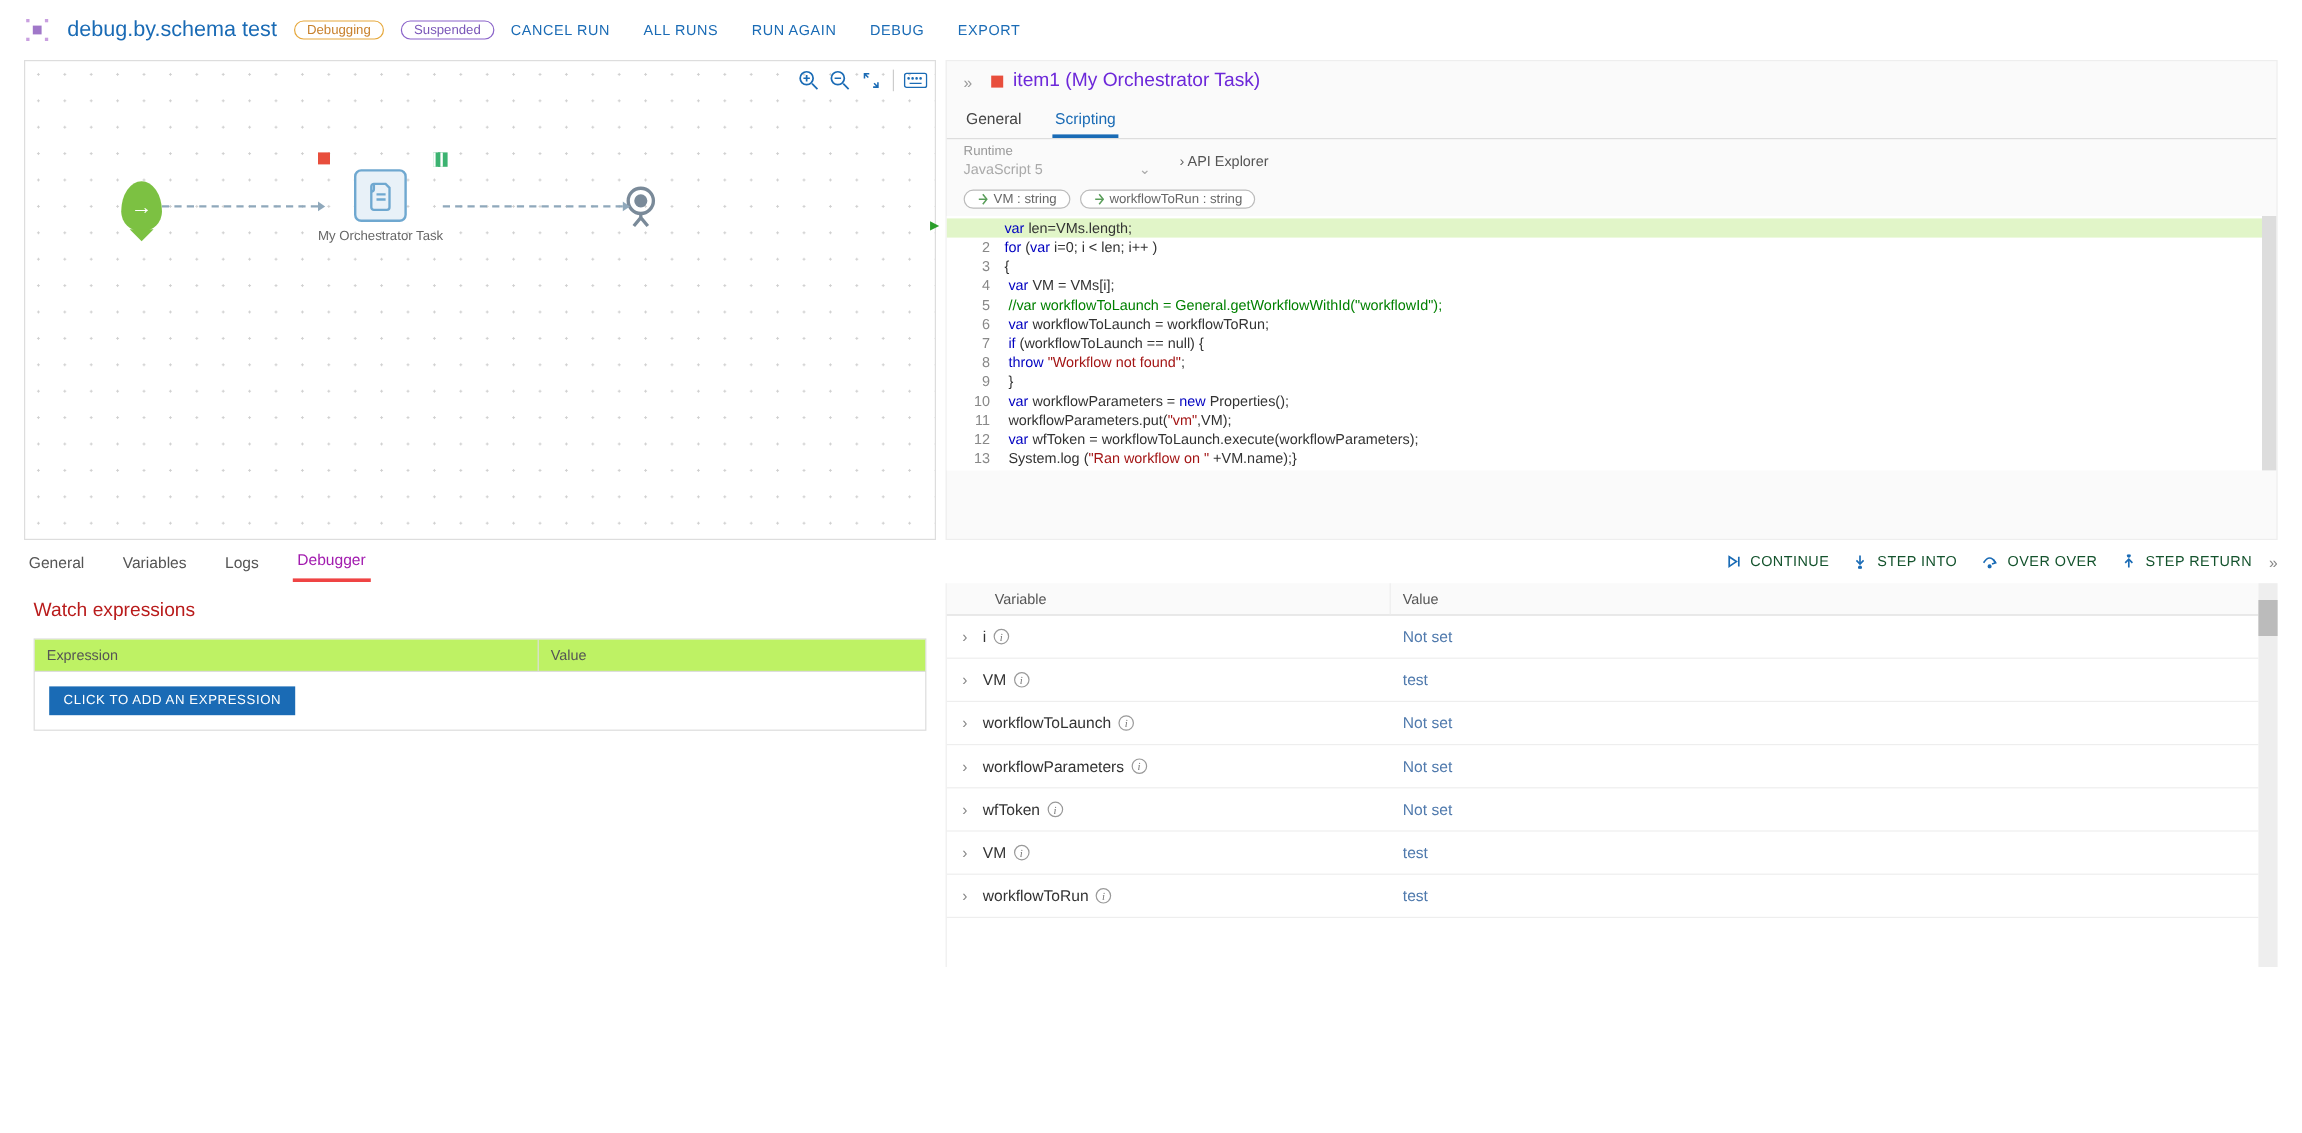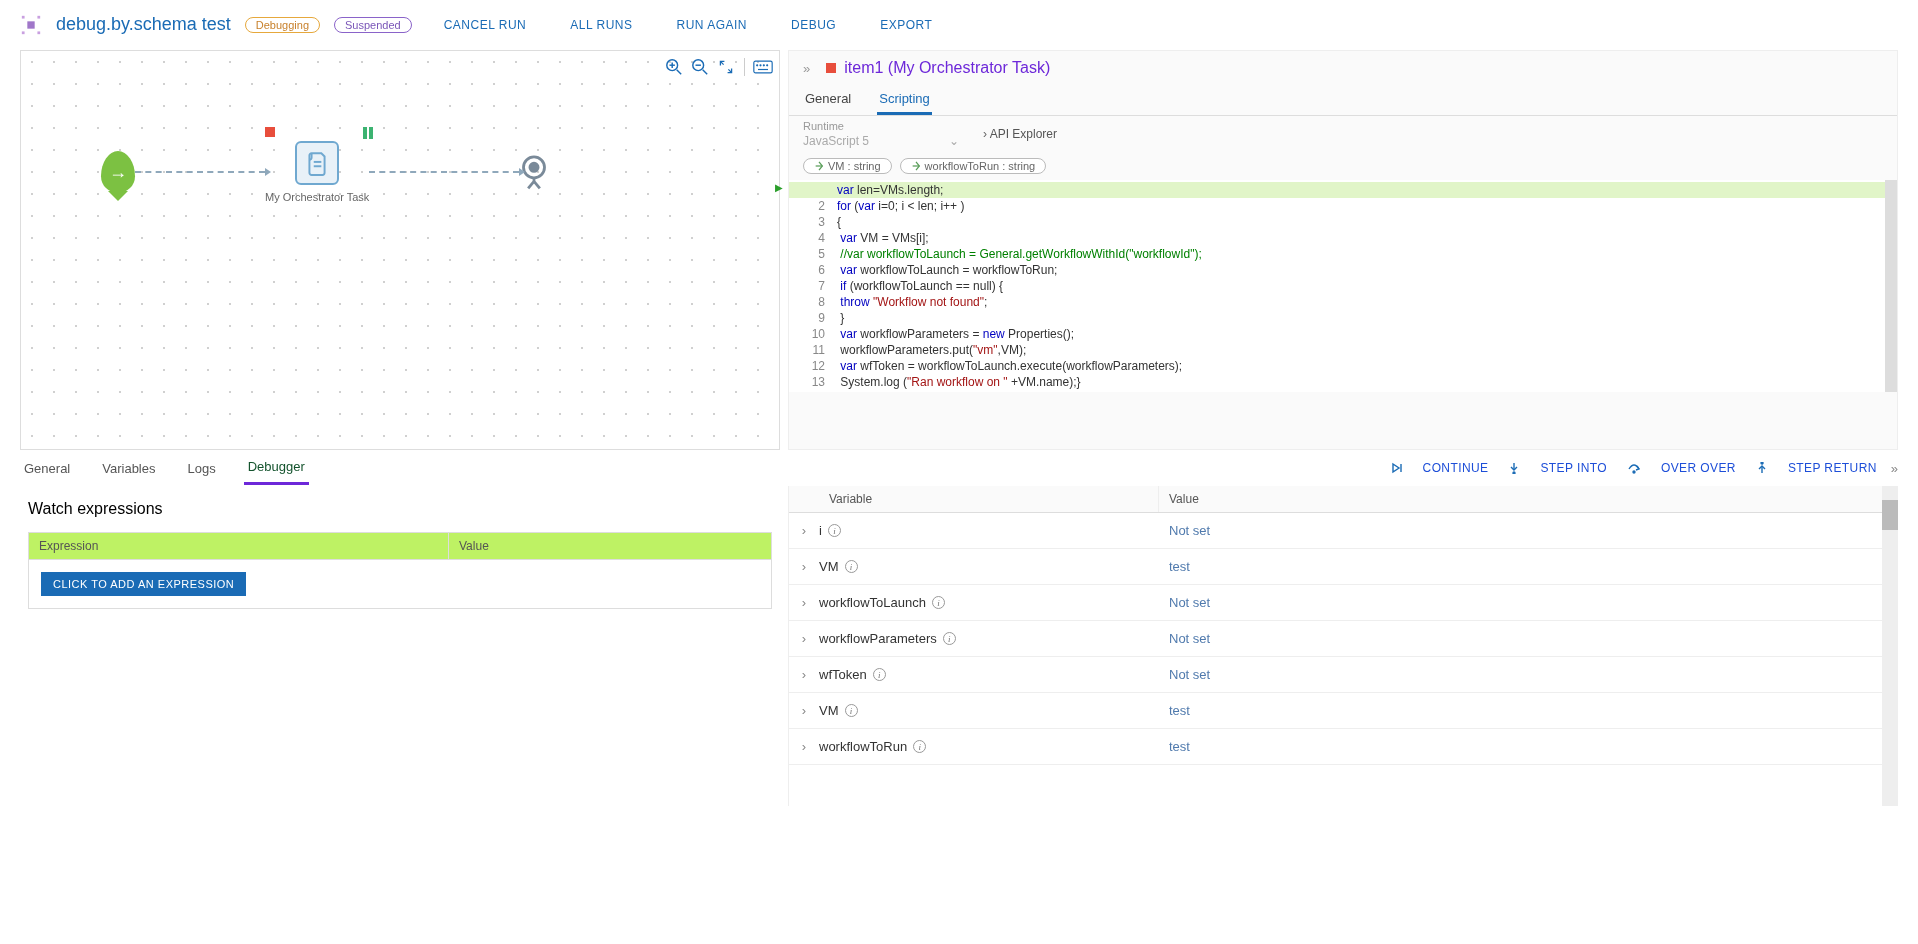--- a/index.html
+++ b/index.html
@@ -3,21 +3,21 @@
 <meta charset="utf-8">
 <style>
 *{box-sizing:border-box;margin:0;padding:0;font-family:"Segoe UI",Arial,sans-serif}
 body{background:#fff;color:#333;font-size:13px;width:1918px}
 .header{display:flex;align-items:center;padding:6px 20px;gap:14px;height:50px;border-bottom:1px solid transparent}
 .logo-icon{width:22px;height:22px;display:flex;align-items:center;justify-content:center}
 .title{color:#1a6bb5;font-size:18px;font-weight:400}
 .badge{border-radius:10px;padding:1px 10px;font-size:11px}
 .badge-debug{border:1px solid #e6a83c;color:#c8812c}
 .badge-susp{border:1px solid #8a63c9;color:#7a56b8}
-.header-actions{display:flex;gap:44px;margin-left:18px}
+.header-actions{display:flex;gap:28px;}
 .header-actions span{color:#1a6bb5;font-size:12px;letter-spacing:.5px;cursor:pointer}
 .workspace{display:flex;height:400px;padding:0 20px 0 20px;gap:8px}
 .canvas-wrap{flex:0 0 760px;border:1px solid #ddd;background-image:radial-gradient(#d0d0d0 1px,transparent 1px);background-size:22px 22px;position:relative}
 .canvas-toolbar{position:absolute;top:6px;right:6px;display:flex;gap:6px;align-items:center}
 .tb-icon{width:20px;height:20px;display:flex;align-items:center;justify-content:center;cursor:pointer;color:#1a6bb5}
 .tb-sep{width:1px;height:18px;background:#ccc;margin:0 2px}
 .flow{position:absolute;top:90px;left:80px;display:flex;align-items:center;gap:0}
 .node-start{width:34px;height:42px;background:#7cc142;border-radius:50% 50% 50% 50%/60% 60% 40% 40%;display:flex;align-items:center;justify-content:center;position:relative}
 .node-start::after{content:"";position:absolute;bottom:-8px;left:50%;transform:translateX(-50%);width:0;height:0;border-left:10px solid transparent;border-right:10px solid transparent;border-top:10px solid #7cc142}
 .arrow-white{color:#fff;font-size:18px}
@@ -50,27 +50,27 @@
 .gutter{background:#fff;width:44px;text-align:right;padding:2px 8px 2px 0;color:#888;user-select:none}
 .gutter div{height:16px;line-height:16px}
 .code-lines{padding:2px 4px}
 .code-lines div{height:16px;line-height:16px;white-space:pre}
 .hl-line{background:#e1f5c8;position:absolute;left:0;right:12px;height:16px;top:2px;z-index:0}
 .code-scroll{position:absolute;right:0;top:0;bottom:0;width:12px;background:#ddd}
 .run-marker{position:absolute;left:-14px;top:2px;color:#2a9e2a;font-size:10px}
 .kw{color:#0000c0}.str{color:#a31515}.cm{color:#008000}
 .tabs-bottom{display:flex;align-items:center;padding:0 20px;height:36px;border-top-width:0}
 .tb-tab{padding:8px 4px;margin-right:24px;color:#555;font-size:13px;cursor:pointer}
-.tb-tab.active{color:#14532d;border-bottom:3px solid #6d28d9}
+.tb-tab.active{color:#a21caf;border-bottom:3px solid #ef4444}
 .tb-spacer{flex:1}
-.tb-act{color:#1d4ed8;font-size:12px;letter-spacing:.4px;display:flex;align-items:center;gap:20px;margin-left:20px;cursor:pointer}
+.tb-act{color:#14532d;font-size:12px;letter-spacing:.4px;display:flex;align-items:center;gap:8px;margin-left:20px;cursor:pointer}
 .tb-chevs{color:#888;margin-left:14px}
 .bottom{display:flex;padding:0 20px;gap:8px;height:320px}
 .watch{flex:0 0 760px;padding:14px 8px}
-.watch h3{font-size:16px;font-weight:400;color:#000000;margin-bottom:14px}
+.watch h3{font-size:16px;font-weight:400;color:#b91c1c;margin-bottom:14px}
 .watch-table{border:1px solid #ddd}
 .wt-head{display:flex;background:#bef264;border-bottom:1px solid #ddd}
 .wt-head div{padding:6px 10px;font-size:12px;color:#555}
 .wt-col1{flex:0 0 420px;border-right:1px solid #ddd}
 .wt-body{padding:12px}
 .btn-add{background:#1a6bb5;color:#fff;border:0;padding:6px 12px;font-size:11px;letter-spacing:.5px;cursor:pointer}
 .vars-panel{flex:1;display:flex;position:relative}
 .vars-table{flex:1;border-left:1px solid #eee}
 .vt-head{display:flex;border-bottom:1px solid #ddd;background:#fafafa}
 .vt-head div{padding:6px 10px;font-size:12px;color:#555}

